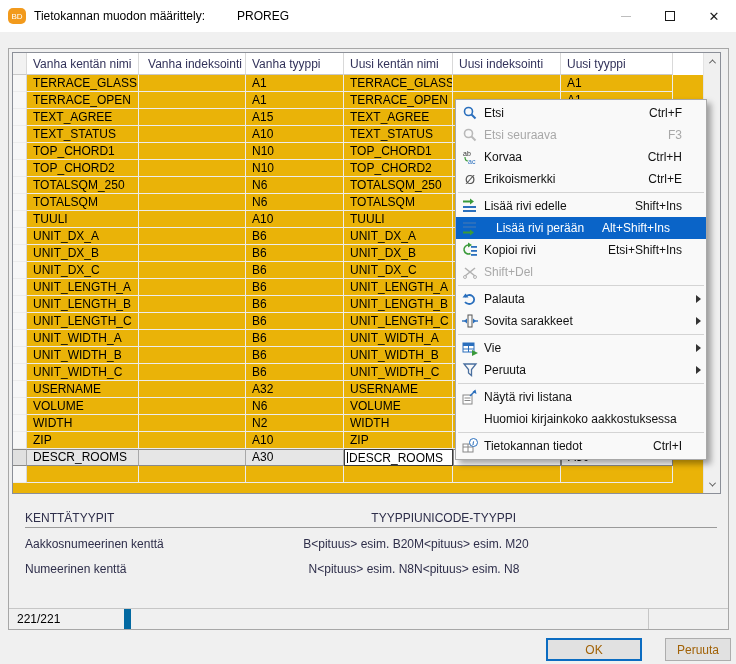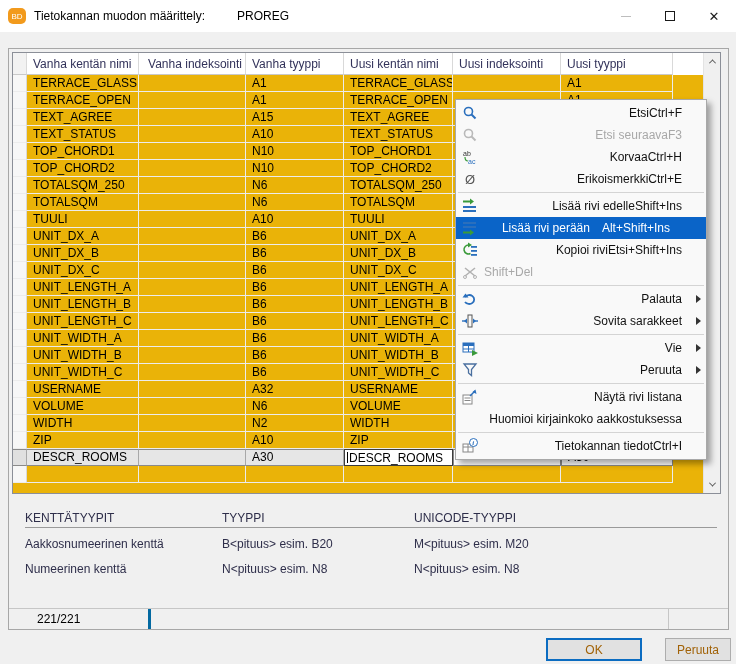--- a/index.html
+++ b/index.html
@@ -54,37 +54,37 @@
   .sb-arrow.top{top:0;}
   .sb-arrow.bottom{bottom:0;}
   .chev{width:5px;height:5px;border-right:1px solid #555;border-bottom:1px solid #555;display:inline-block;}
   .chev.up{transform:rotate(-135deg) translate(-1px,-1px);}
   .chev.down{transform:rotate(45deg) translate(-1px,-1px);}
   
   .legend{position:absolute;left:16px;top:462px;width:692px;font-size:12px;color:#2e2e4a;}
   .legend-head{display:flex;height:17px;border-bottom:1px solid #9a9a9a;padding-bottom:2px;}
   .legend-row{display:flex;margin-top:9px;height:16px;}
   .lg1{width:197px;flex:0 0 auto;}
-  .lg2{width:192px;flex:0 0 auto;}
+  .lg2{width:192px;flex:0 0 auto;text-align:right;}
   .lg3{flex:1;}
   
   .statusbar{position:absolute;left:0;bottom:0;width:100%;height:21px;border-top:1px solid #c6c6c6;
     background:#f0f0f0;display:flex;font-size:12px;color:#000;}
-  .st1{width:122px;border-right:3px solid #0369a1;padding:3px 0 0 8px;margin-left:20px;}
+  .st1{width:122px;border-right:7px solid #0369a1;padding:3px 0 0 8px;}
   .st2{width:518px;border-right:1px solid #c6c6c6;}
   .st3{flex:1;}
   
   .btn{position:absolute;height:23px;font-size:12px;font-family:"Liberation Sans",sans-serif;
     background:#e1e1e1;border:1px solid #adadad;color:#a16207;padding:0;}
   .btn.ok{left:546px;top:606px;width:96px;border:2px solid #0b6cc1;}
   .btn.cancel{left:665px;top:606px;width:66px;}
   
   .context-menu{position:absolute;left:455px;top:67px;width:252px;background:#f9f9f9;
     border:1px solid #a8a8a8;box-shadow:4px 4px 6px rgba(0,0,0,0.35);padding:2px 0;z-index:10;}
-  .menu-item{display:flex;align-items:center;height:22px;font-size:12px;color:#111;text-align:right;}
+  .menu-item{display:flex;align-items:center;height:22px;font-size:12px;color:#111;}
   .mi-icon{width:28px;display:flex;justify-content:center;align-items:center;flex:0 0 auto;}
   .mi-label{flex:1;white-space:nowrap;overflow:hidden;}
   .mi-shortcut{padding-right:8px;color:#111;}
   .mi-sub{width:16px;display:flex;align-items:center;justify-content:center;flex:0 0 auto;}
   .sub-arrow{width:0;height:0;border-top:4px solid transparent;border-bottom:4px solid transparent;border-left:5px solid #333;}
   .menu-item.disabled,.menu-item.disabled .mi-shortcut{color:#a8a8a8;}
   .menu-item.highlighted{background:#0a64c8;color:#fff;gap:12px;}
   .menu-item.highlighted .mi-shortcut{color:#fff;}
   .menu-sep{height:1px;background:#d4d4d4;margin:2px 2px;}
 </style>

